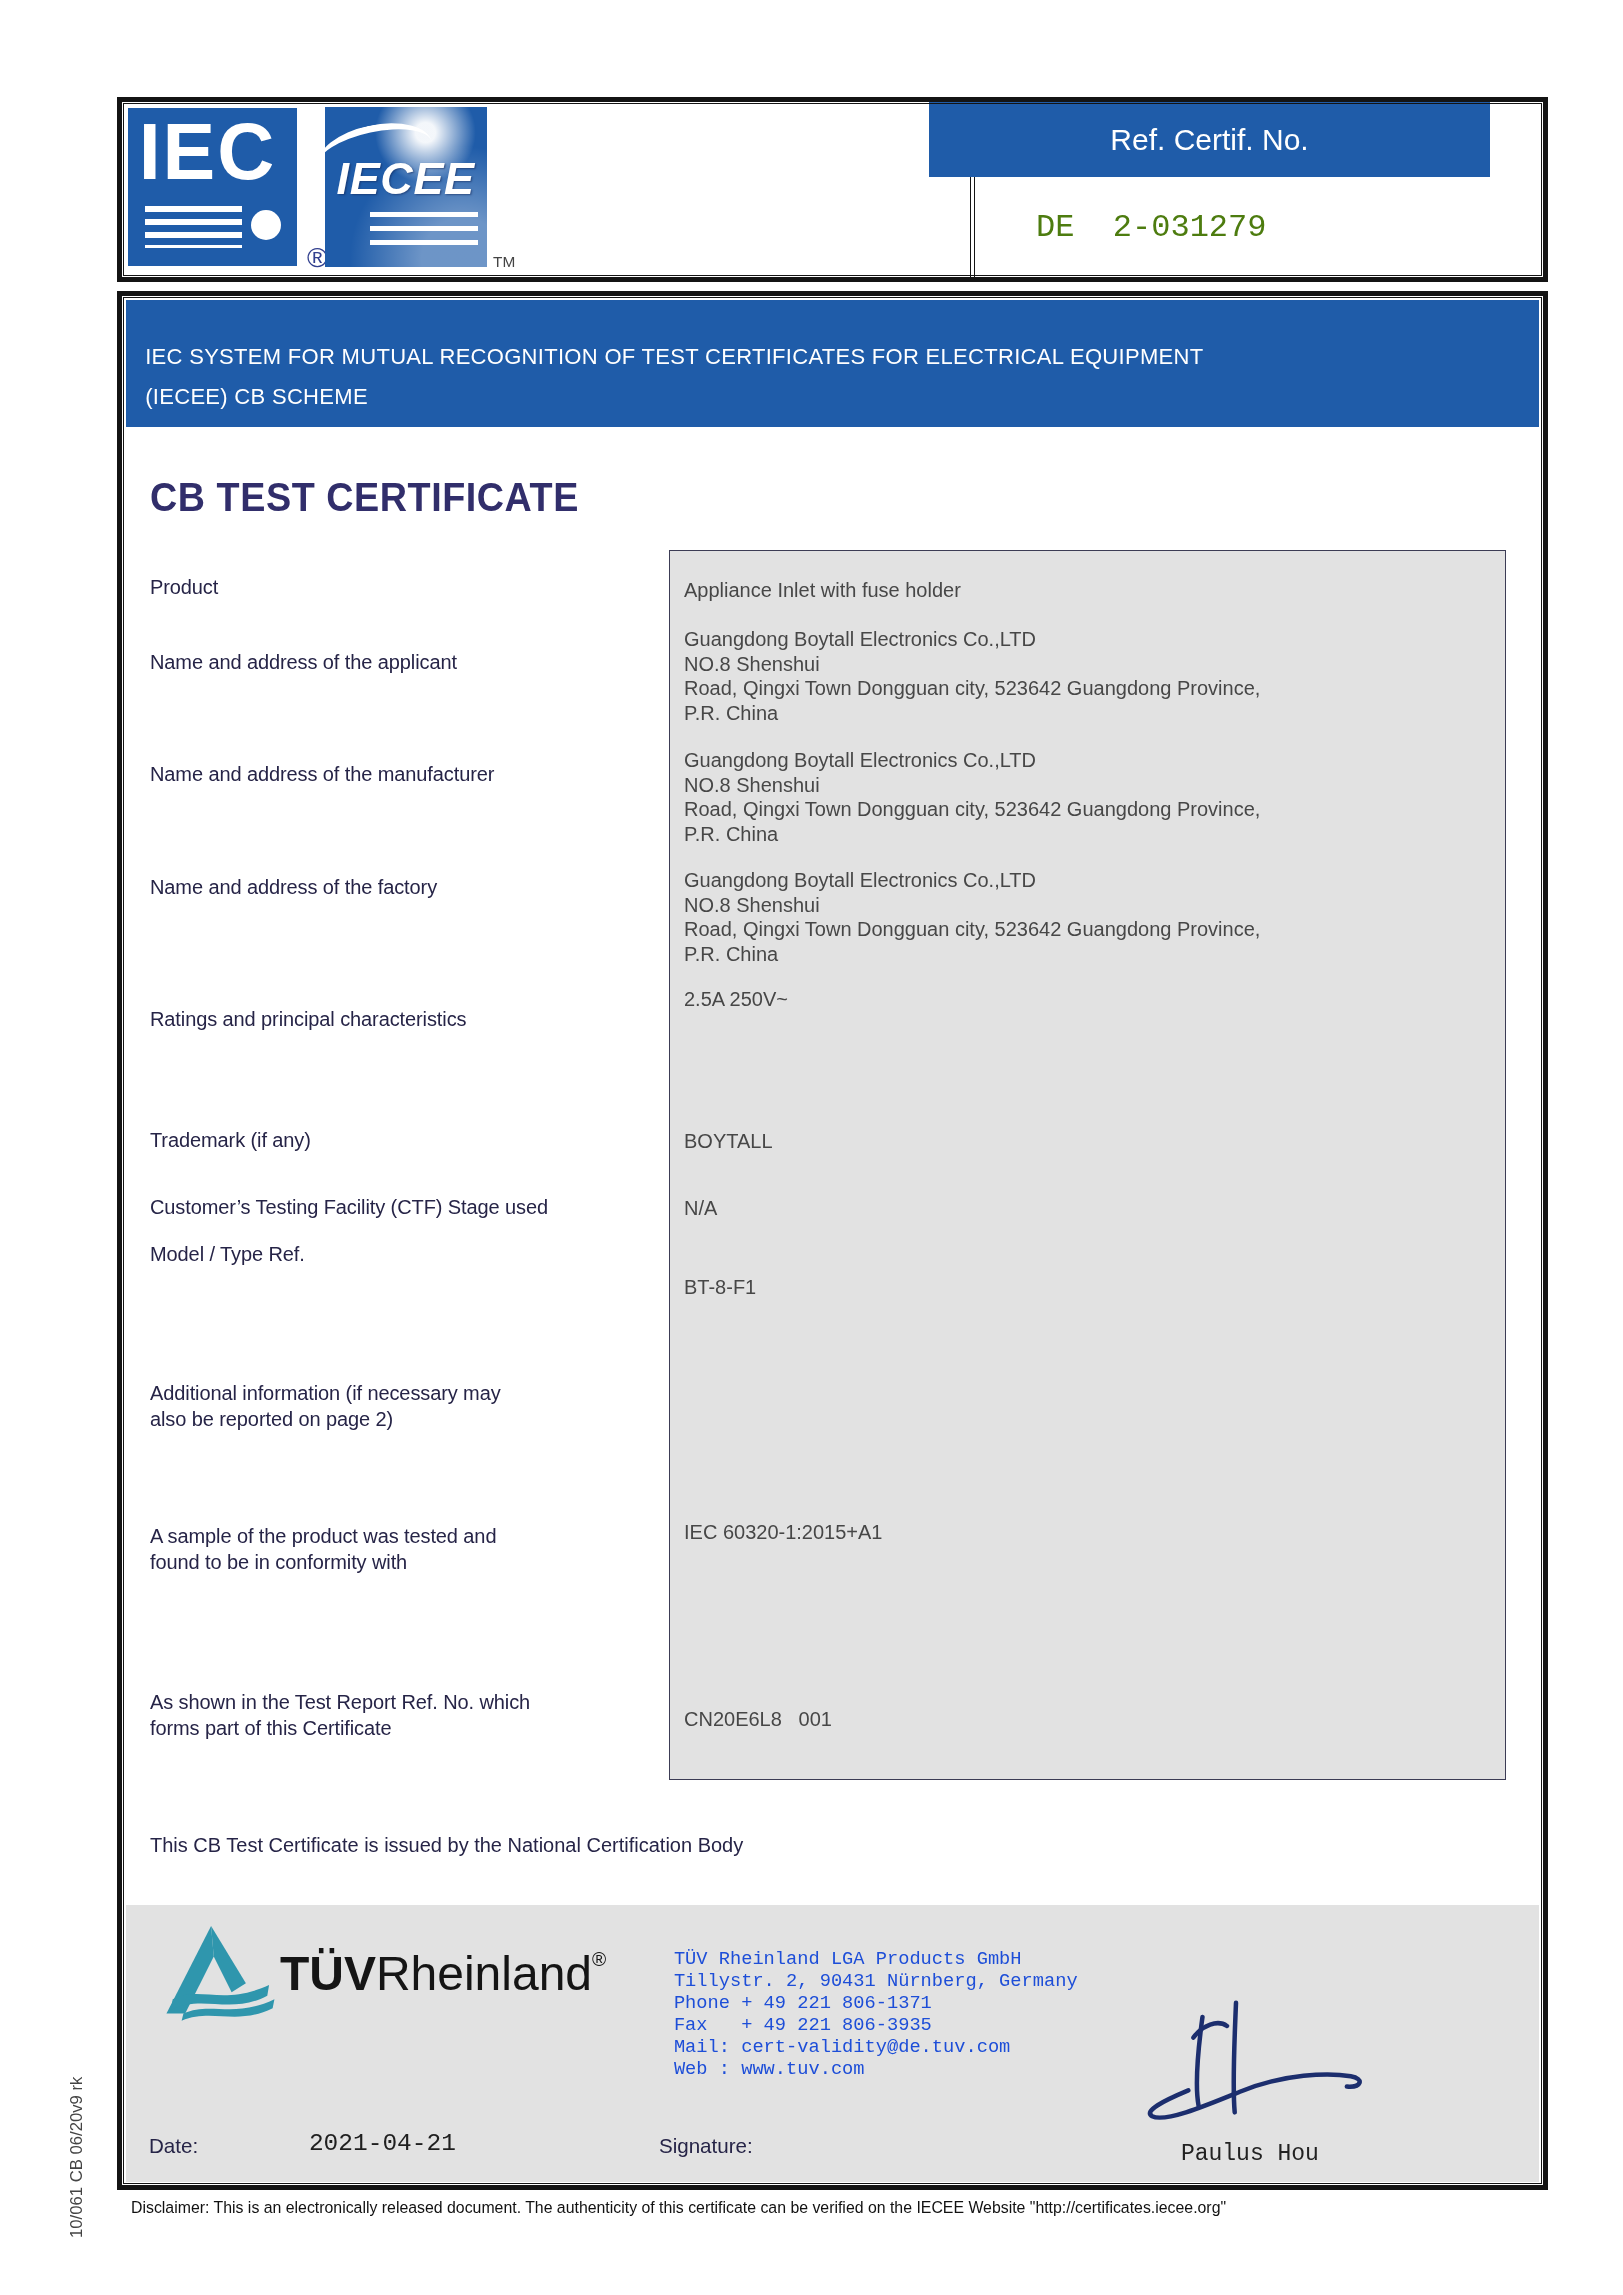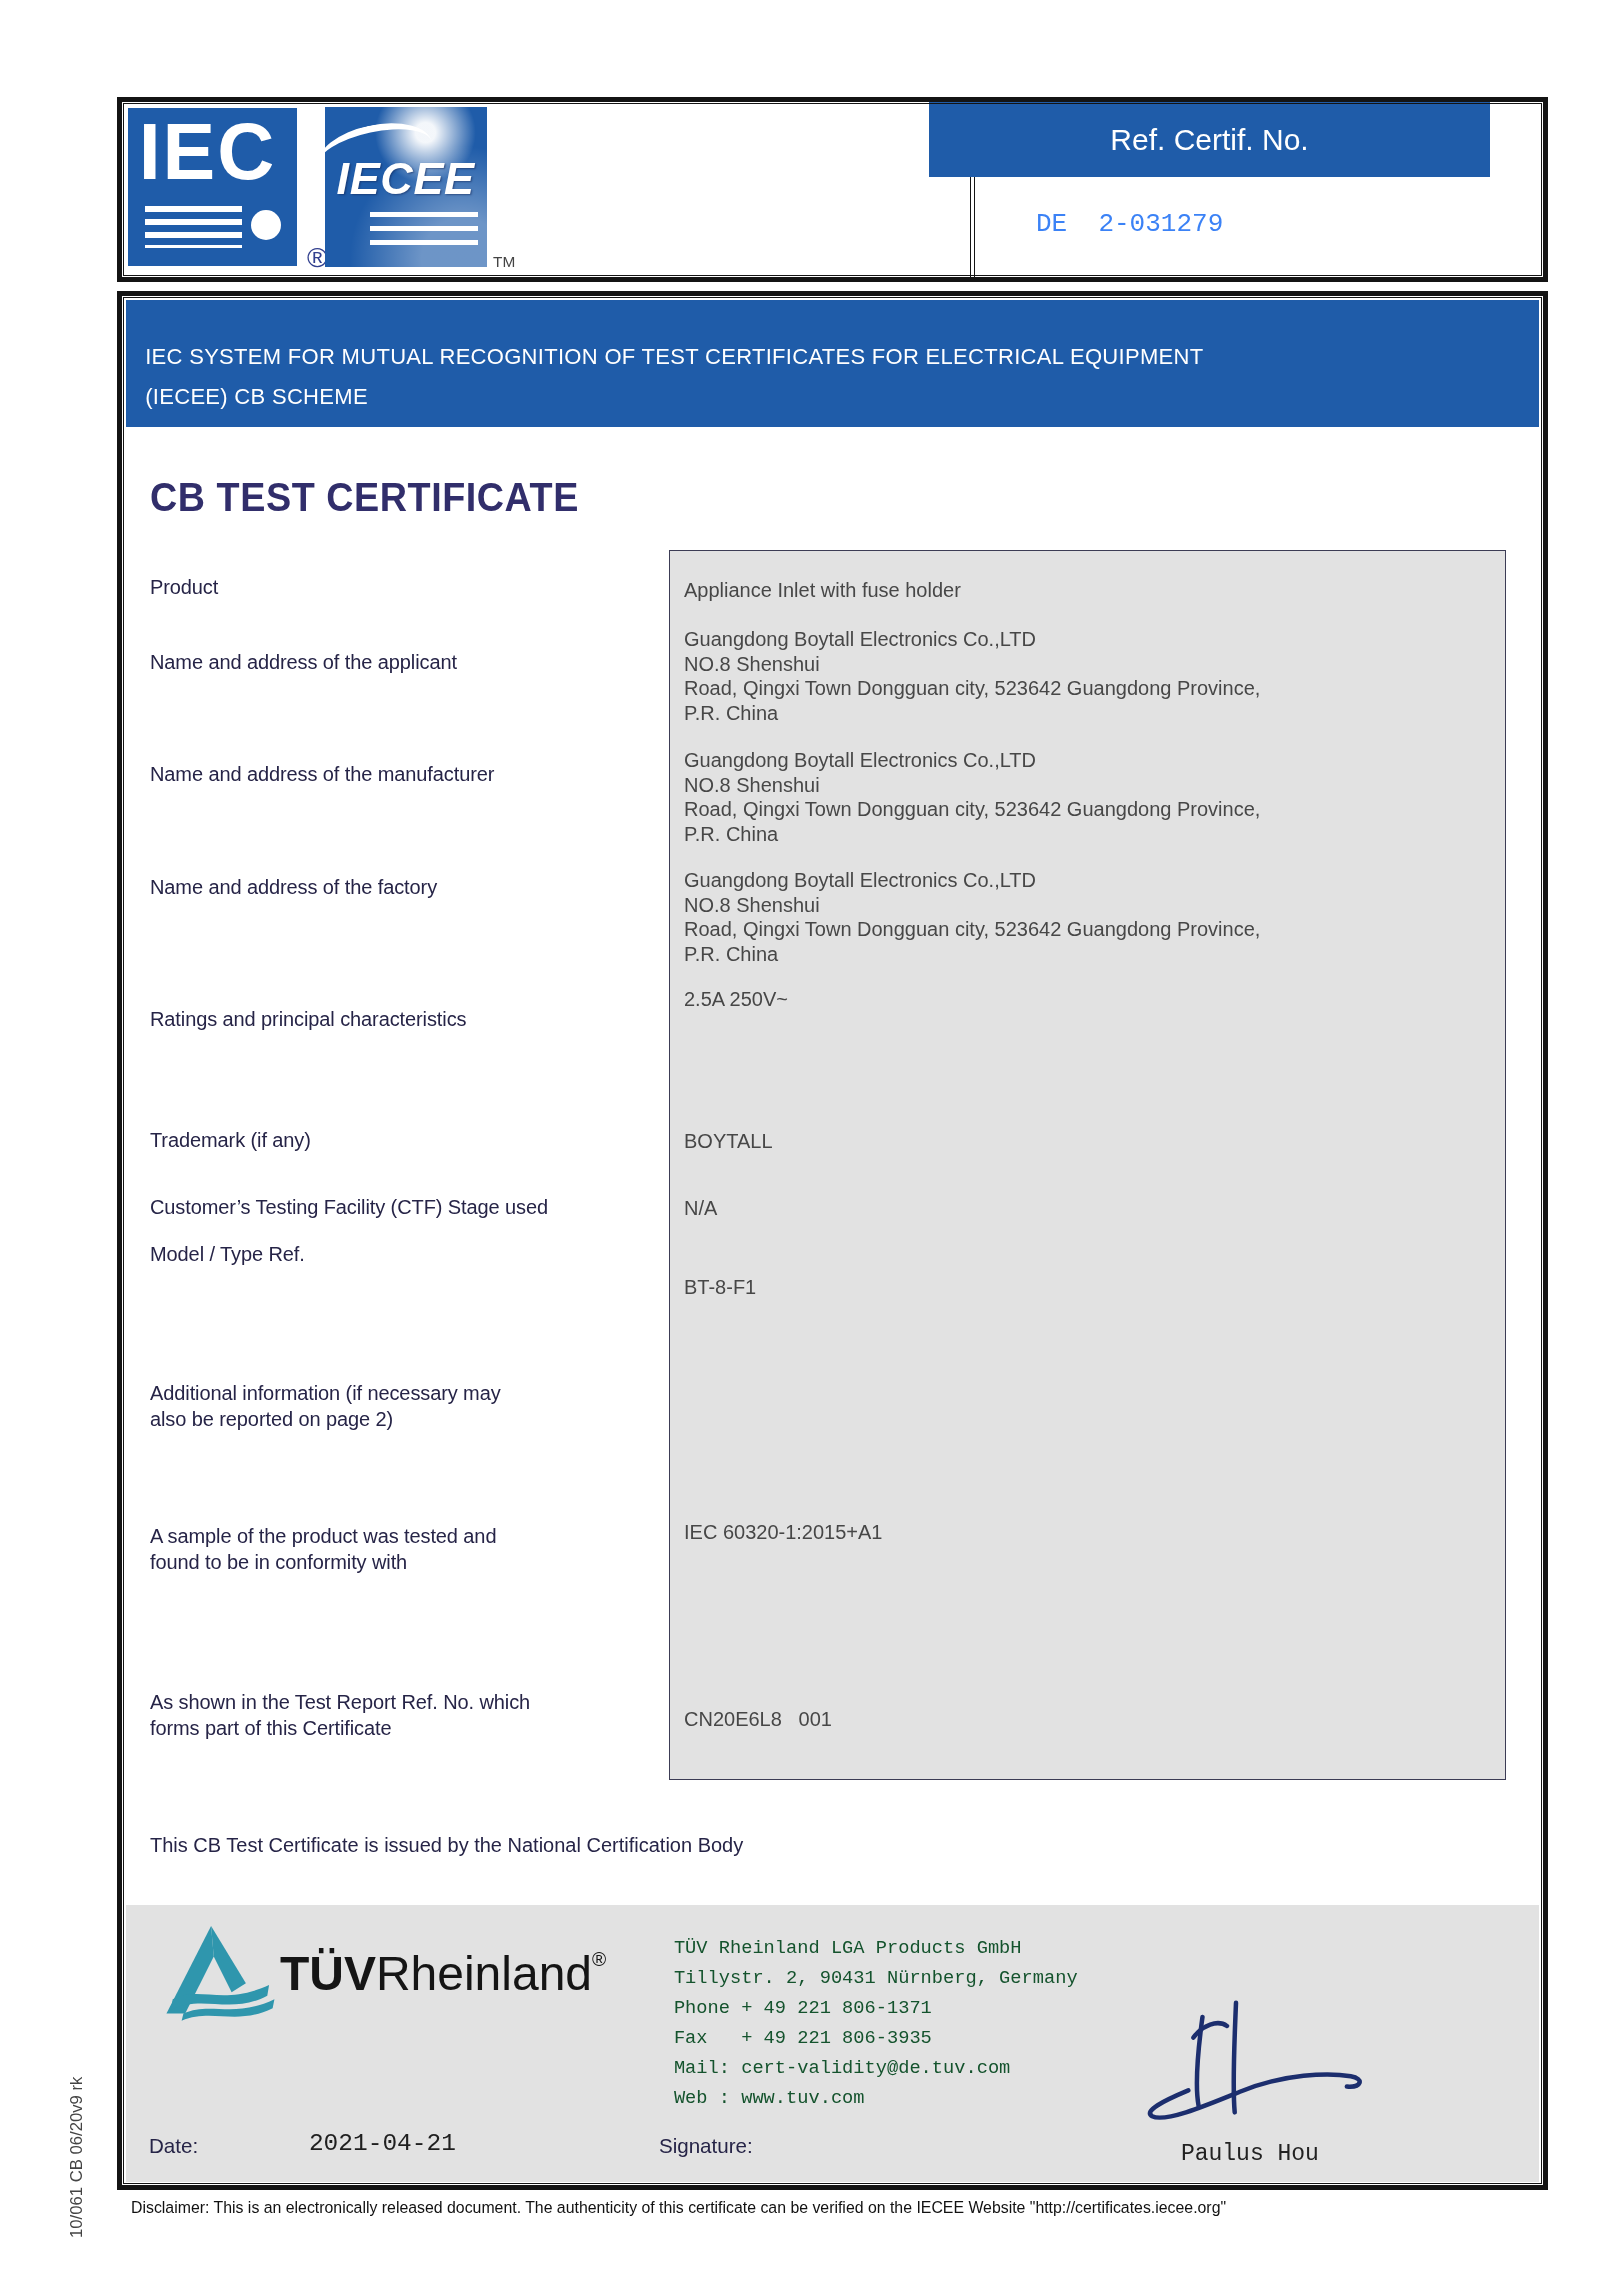--- a/index.html
+++ b/index.html
@@ -74,21 +74,21 @@
   .divider{
     position:absolute;left:848px;top:0;height:175px;width:2.6px;
     border-left:1.9px solid #141414;border-right:1.9px solid #141414;
   }
   .mono{
     font-family:"Liberation Mono","DejaVu Sans Mono",monospace;
     white-space:pre;
   }
   .ref-value{
     position:absolute;left:914px;top:107px;
-    font-size:26px;color:#3b82f6;
+    font-size:32px;color:#4d7c0f;
   }
   
   .banner{
     position:absolute;left:3.9px;top:3.9px;width:1413px;height:127px;
     background:#1f5ca9;color:#ffffff;
     box-sizing:border-box;
     padding:37px 0 0 19.3px;
   }
   .banner-text{
     font-size:22px;line-height:40px;letter-spacing:0.3px;
@@ -122,22 +122,22 @@
     position:absolute;left:3.9px;top:1609px;width:1413px;height:277px;
     background:#e2e2e2;
   }
   .tuv-wordmark{
     position:absolute;left:154px;top:41px;
     font-size:48px;color:#151515;white-space:nowrap;
   }
   .tuv-wordmark .bold{font-weight:bold;}
   .tuv-reg{font-size:19.3px;vertical-align:24.5px;}
   .ncb-address{
-    position:absolute;left:548px;top:28px;
-    font-size:18.7px;line-height:30px;color:#14532d;
+    position:absolute;left:548px;top:43px;
+    font-size:18.7px;line-height:22px;color:#1d4ed8;
   }
   .signatory{
     position:absolute;left:1055px;top:236px;
     font-size:23px;color:#222222;
   }
   .date-label{position:absolute;left:23px;top:229px;font-size:20.6px;color:#262447;}
   .date-value{position:absolute;left:183px;top:225px;font-size:24.5px;color:#1f1f1f;}
   .sig-label{position:absolute;left:533px;top:229px;font-size:20.6px;color:#262447;}
   .disclaimer{
     position:absolute;left:131px;top:2198px;

